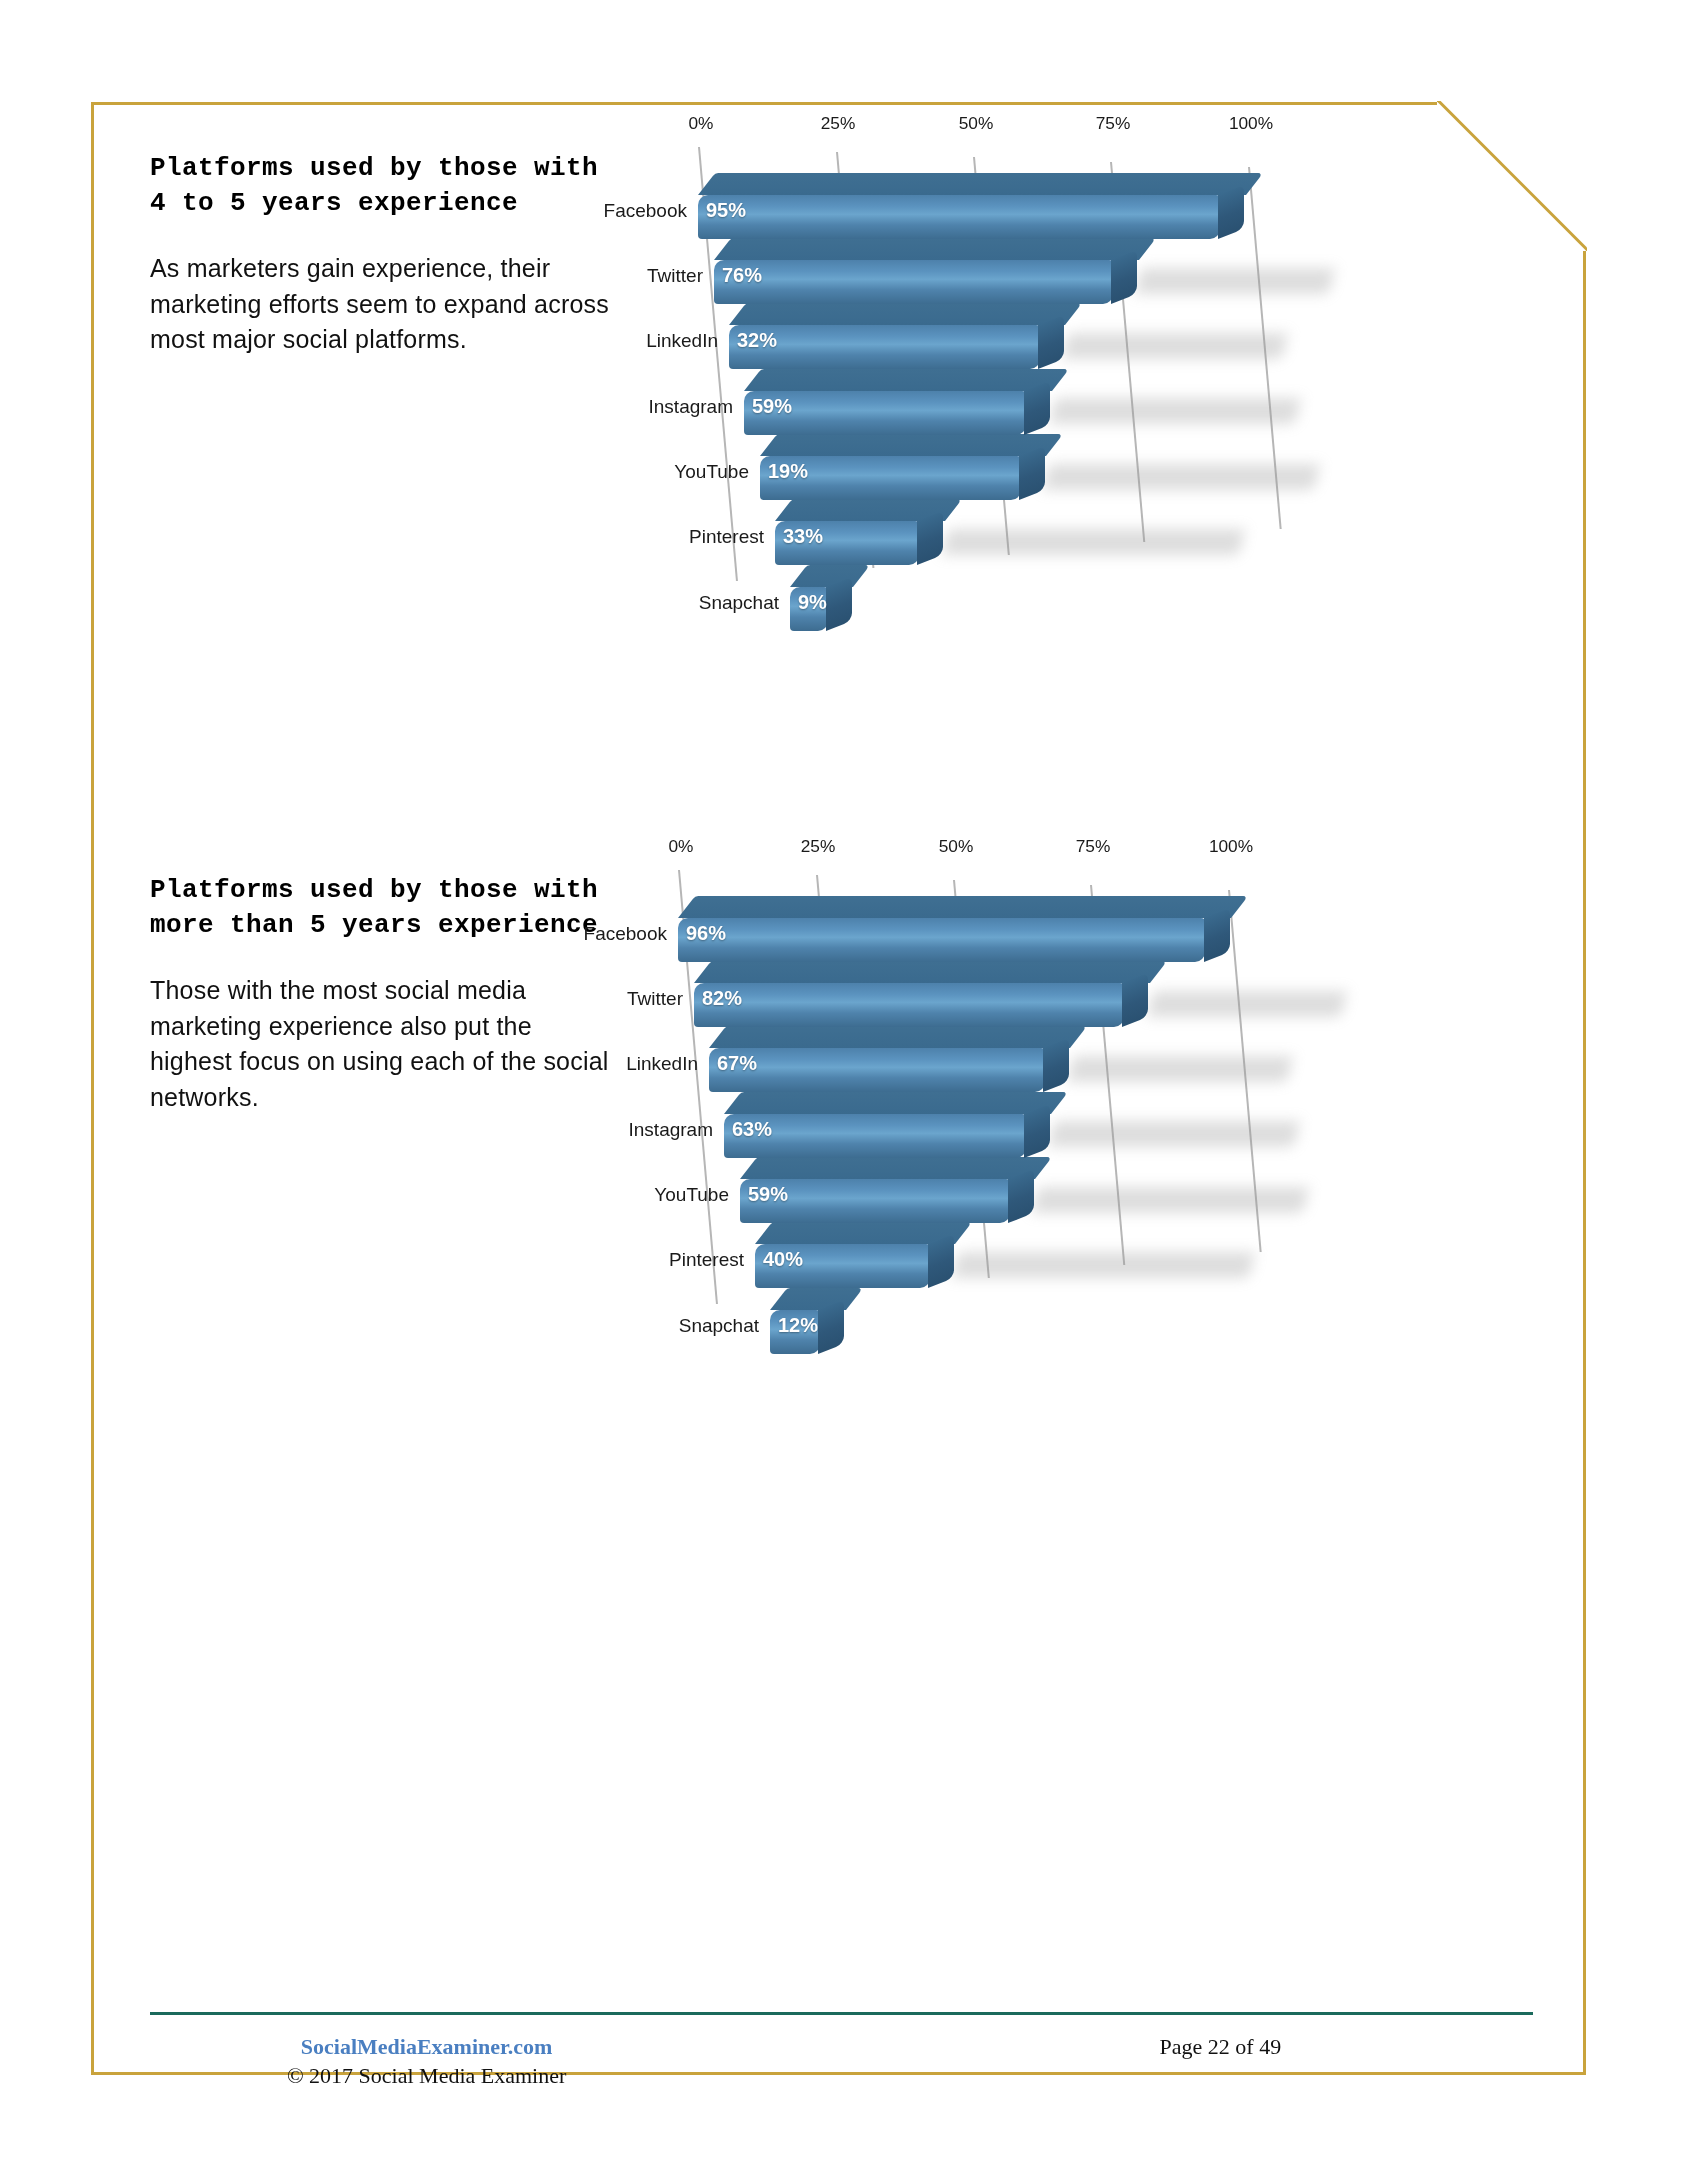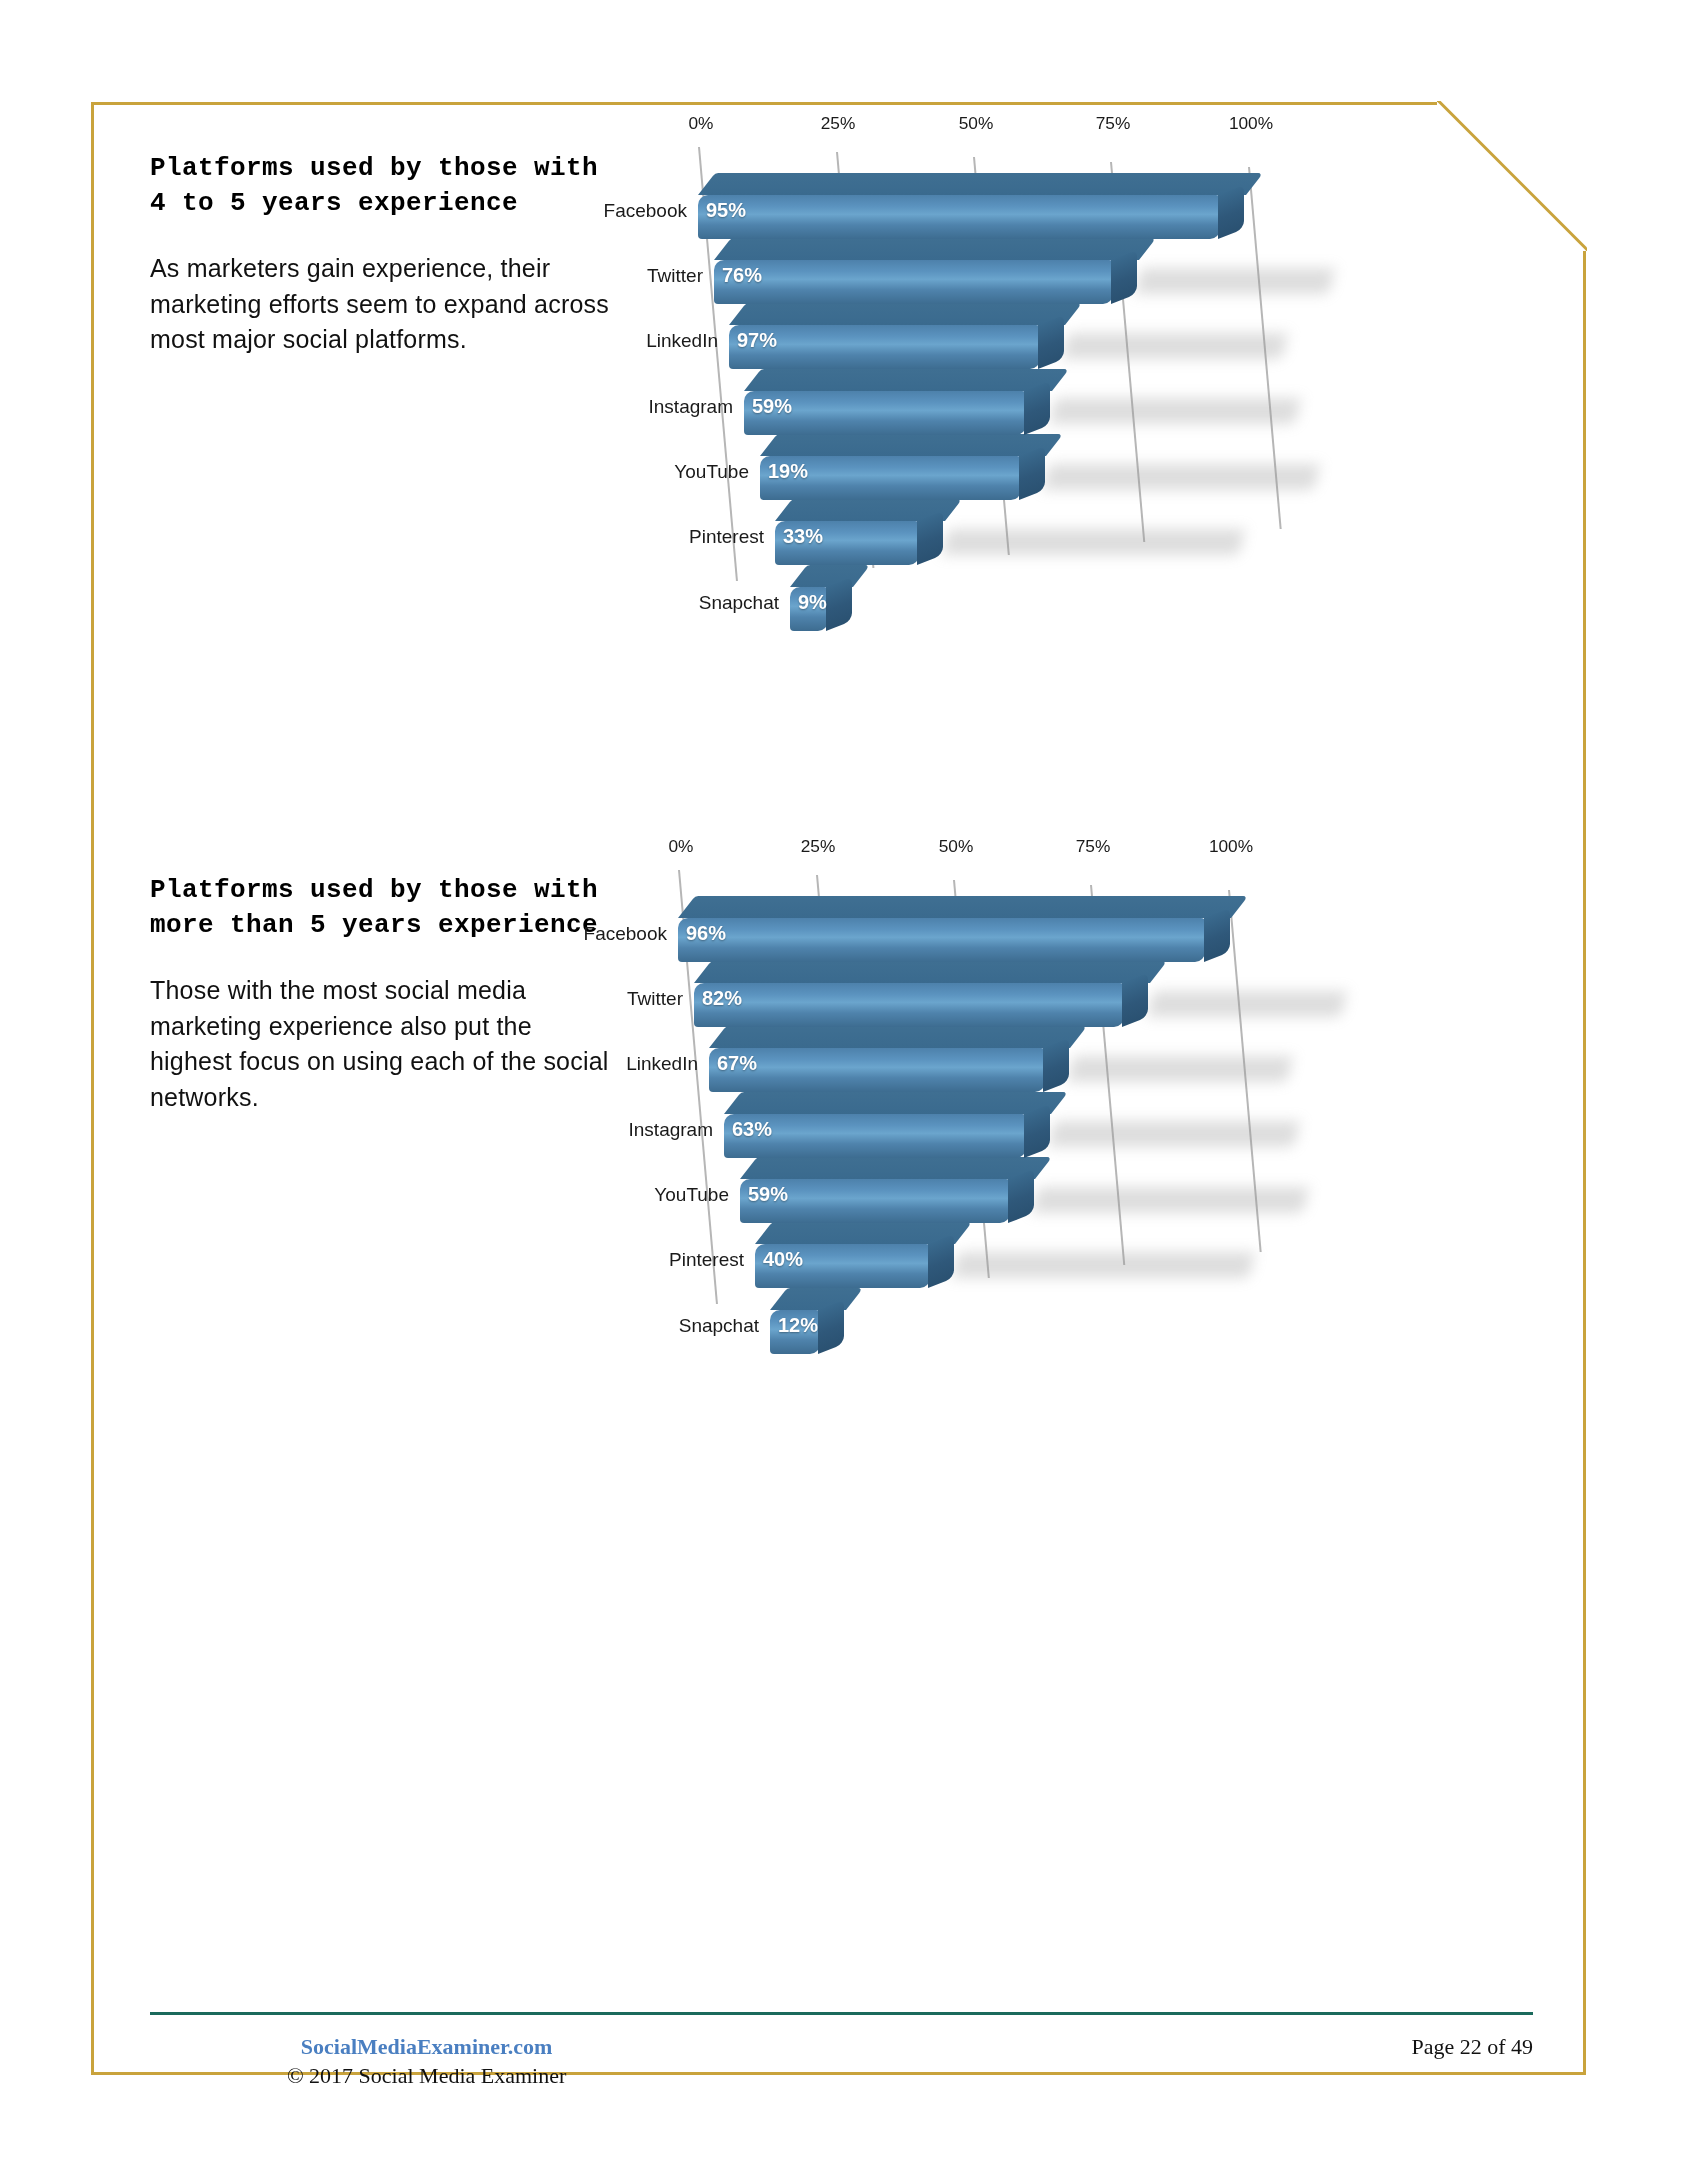--- a/index.html
+++ b/index.html
@@ -115,21 +115,21 @@
     position:absolute; left:150px; right:150px; bottom:87px;
   }
   .footer-rule{ height:3px; background:#1b6a5c; margin-bottom:17px; }
   .footer-cols{
     display:flex; align-items:flex-start; justify-content:space-between;
     font-family:"Liberation Serif", serif; font-size:22px; color:#111;
     line-height:1.35;
   }
   .fc-left{ width:33%; }
   .fc-mid{ width:40%; text-align:center; }
-  .fc-right{ width:27%; text-align:right; }
+  .fc-right{ width:27%; }
   .fc-link{ color:#4a7fc1;font-weight:bold; }
 </style>
 </head>
 <body>
 
 <div class="page-frame">
   <div class="corner-mask"></div>
   <div class="corner-diag"></div>
 </div>
 
@@ -190,21 +190,21 @@
           <div class="bar-front" style="width: 282px;"></div>
           <div class="bar-cap" style="left: 280px;"></div>
           <div class="bar-label">Instagram</div>
           <div class="bar-value">59%</div>
         </div>
         <div class="bar" style="left: 214px; top: 160px; width: 311px; height: 67px; z-index: 98;">
           <div class="bar-top" style="width: 336px;"></div>
           <div class="bar-front" style="width: 311px;"></div>
           <div class="bar-cap" style="left: 309px;"></div>
           <div class="bar-label">LinkedIn</div>
-          <div class="bar-value">97%</div>
+          <div class="bar-value">32%</div>
         </div>
         <div class="bar" style="left: 199px; top: 95px; width: 399px; height: 67px; z-index: 99;">
           <div class="bar-top" style="width: 425px;"></div>
           <div class="bar-front" style="width: 399px;"></div>
           <div class="bar-cap" style="left: 397px;"></div>
           <div class="bar-label">Twitter</div>
           <div class="bar-value">76%</div>
         </div>
         <div class="bar" style="left: 183px; top: 30px; width: 522px; height: 67px; z-index: 100;">
           <div class="bar-top" style="width: 548px;"></div>

